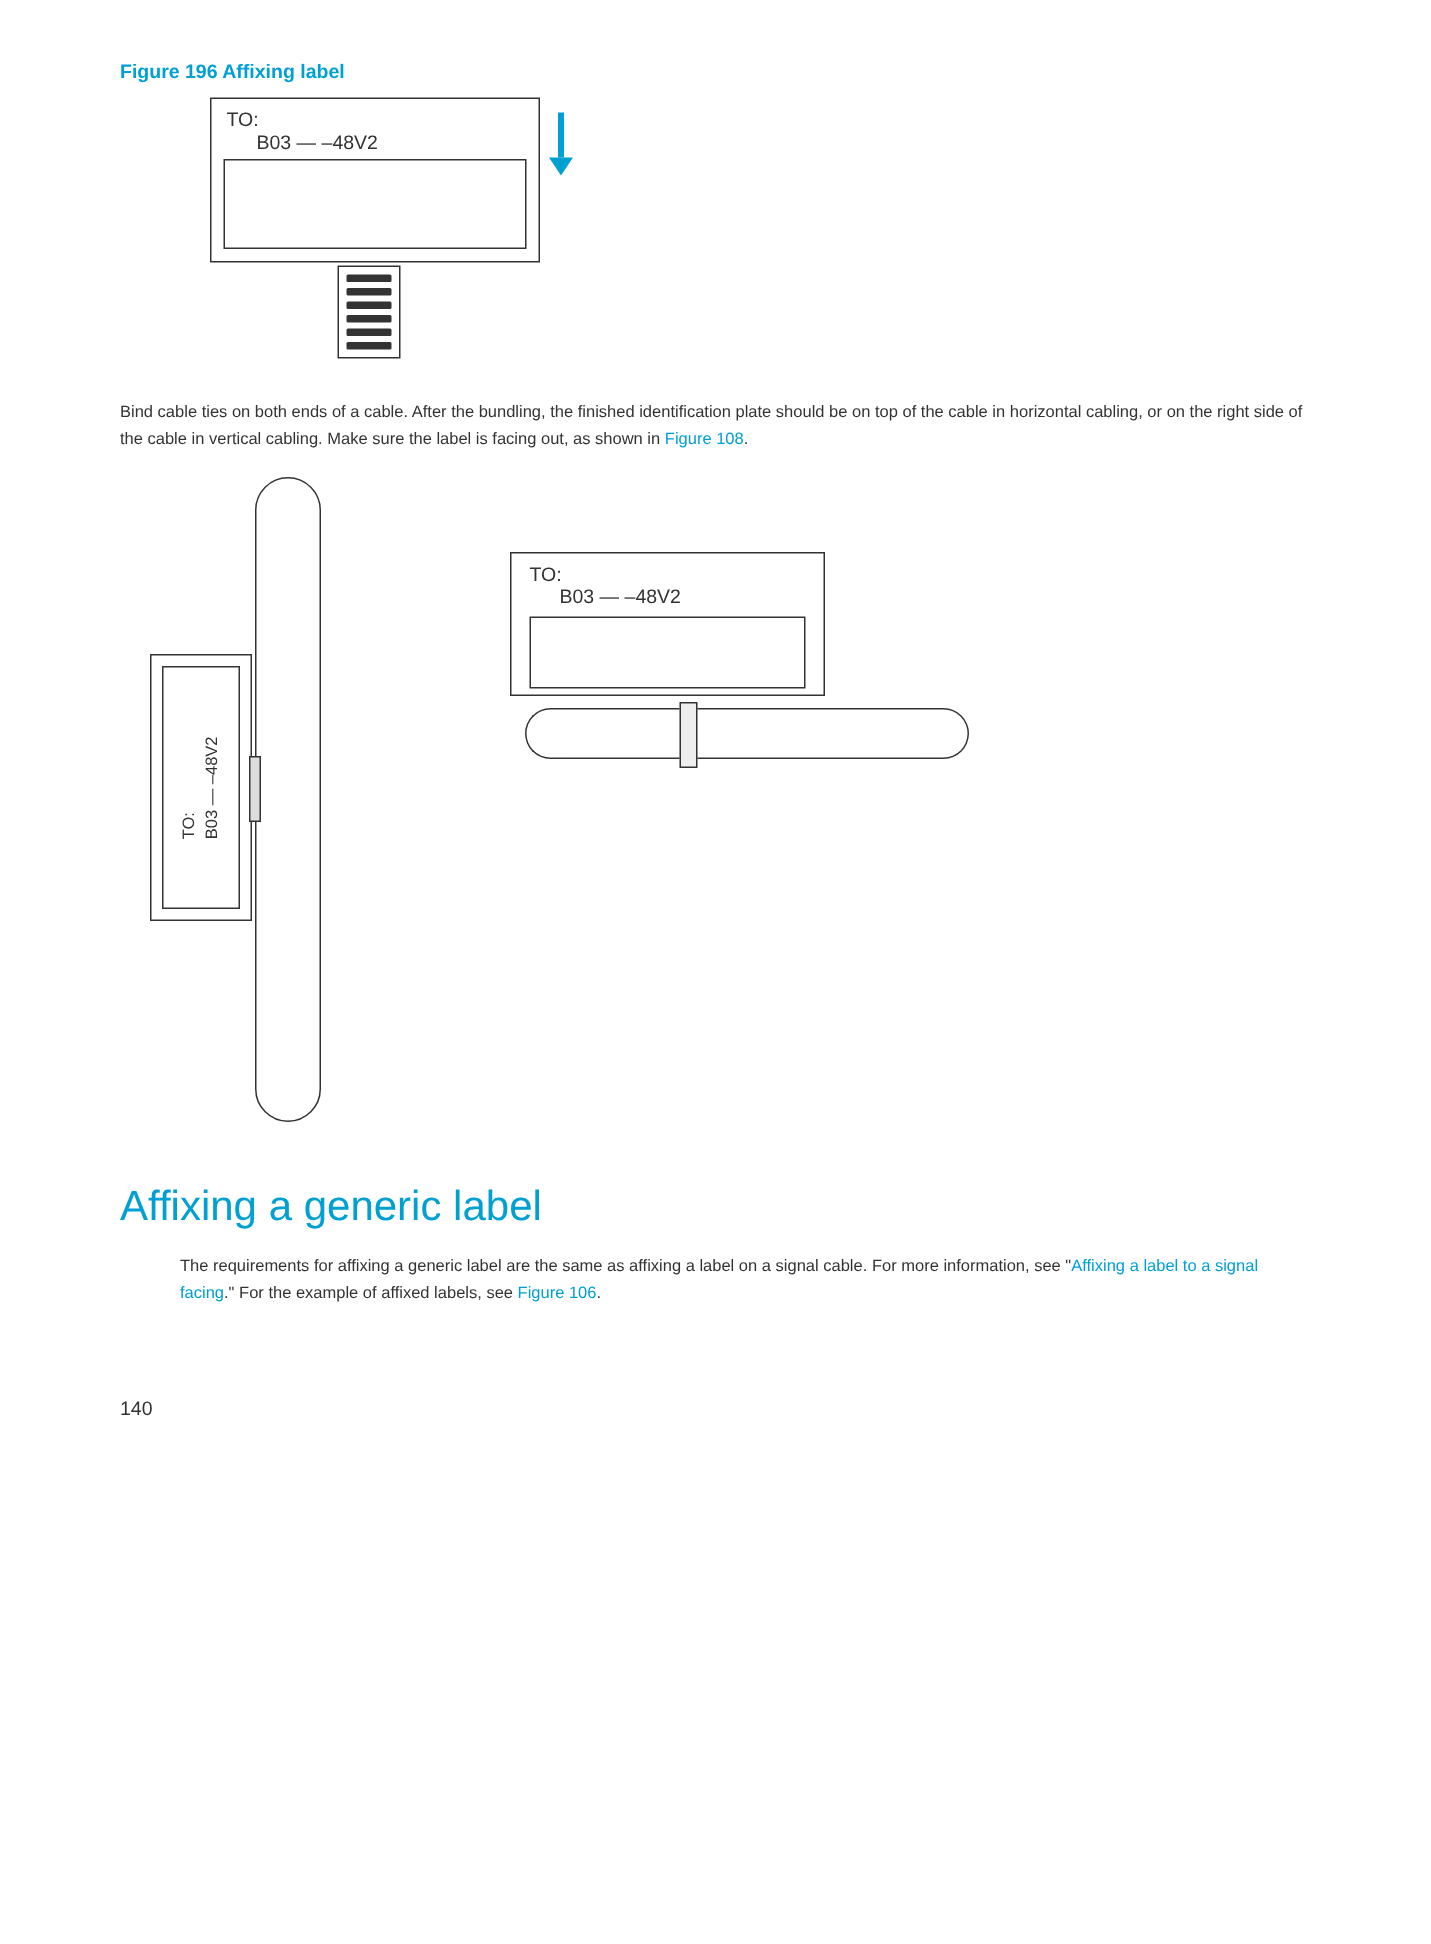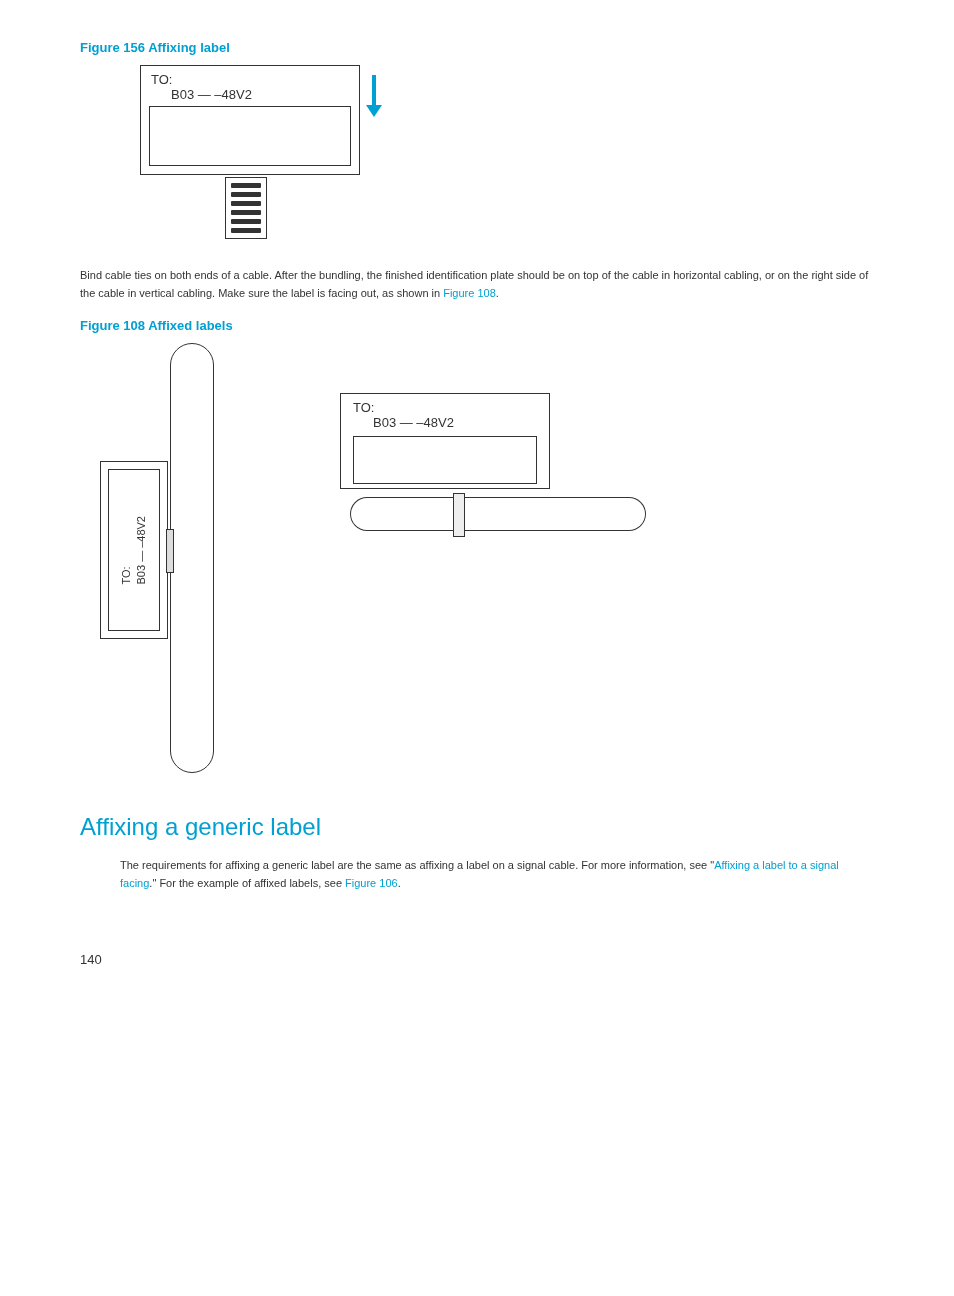--- a/index.html
+++ b/index.html
@@ -45,21 +45,21 @@
     .arrow-head {
       width: 0;
       height: 0;
       border-left: 8px solid transparent;
       border-right: 8px solid transparent;
       border-top: 12px solid #00a0d2;
     }
 
     
     .section-heading {
-      font-size: 24px;
+      font-size: 28px;
       color: #00a0d2;
       font-weight: normal;
       margin-top: 40px;
       margin-bottom: 16px;
     }
 
     .page-number {
       text-align: left;
       margin-top: 60px;
       font-size: 13px;
@@ -117,21 +117,21 @@
       transform: rotate(180deg);
       font-size: 11px;
       line-height: 1.4;
     }
 
   </style>
 </head>
 <body>
 
 <div class="figure-container">
-  <div class="figure-title">Figure 156 Affixing label</div>
+  <div class="figure-title">Figure 196 Affixing label</div>
 
   <div style="position:relative; margin-left:60px; width:280px; margin-bottom: 0;">
     
     <div style="position:relative; display:inline-block;">
       <div class="f107-label-box">
         <div class="f107-label-top">
           <span>TO:</span><br>
           <span style="margin-left:20px;">B03 — –48V2</span>
         </div>
         <div class="f107-label-bottom"></div>
@@ -157,21 +157,20 @@
   </div>
 </div>
 
 <div style="margin: 28px 0 16px 0;">
   <p class="body-text">
     <span>Bind cable ties on both ends of a cable. After the bundling, the finished identification plate should be on top of the cable in horizontal cabling, or on the right side of the cable in vertical cabling. Make sure the label is facing out, as shown in </span><a class="link">Figure 108</a><span>.</span>
   </p>
 </div>
 
 <div class="figure-container">
-  <div class="figure-title">Figure 108 Affixed labels</div>
 
   <div class="fig108-wrapper">
 
     <div style="position:relative; width:160px; height:430px;">
 
       <div style="position:absolute; left:70px; top:0; width:44px; height:430px; border:1.5px solid #333; border-radius:22px; background:#fff;"></div>
 
       <div style="position:absolute; left:0px; top:118px; width:68px; height:178px; border:1.5px solid #333; background:#fff; display:flex; align-items:center; justify-content:center;">
         <div style="width:52px; height:162px; border:1px solid #333; display:flex; align-items:center; justify-content:center;">
           <div class="f108-vlabel-text">

